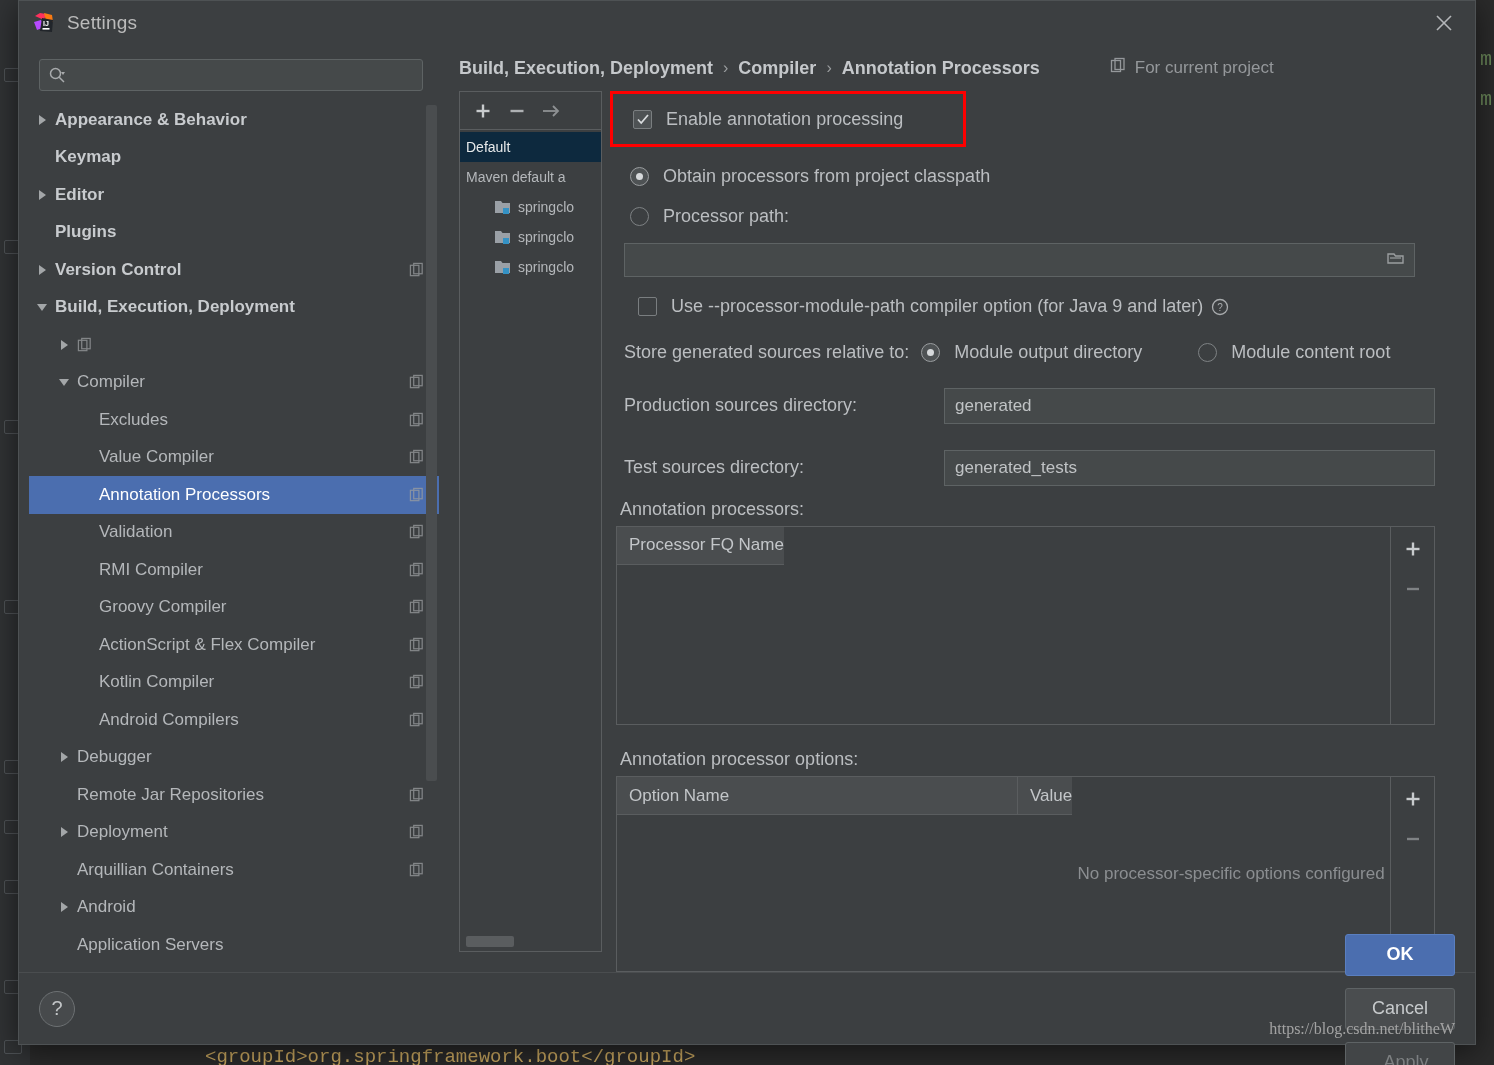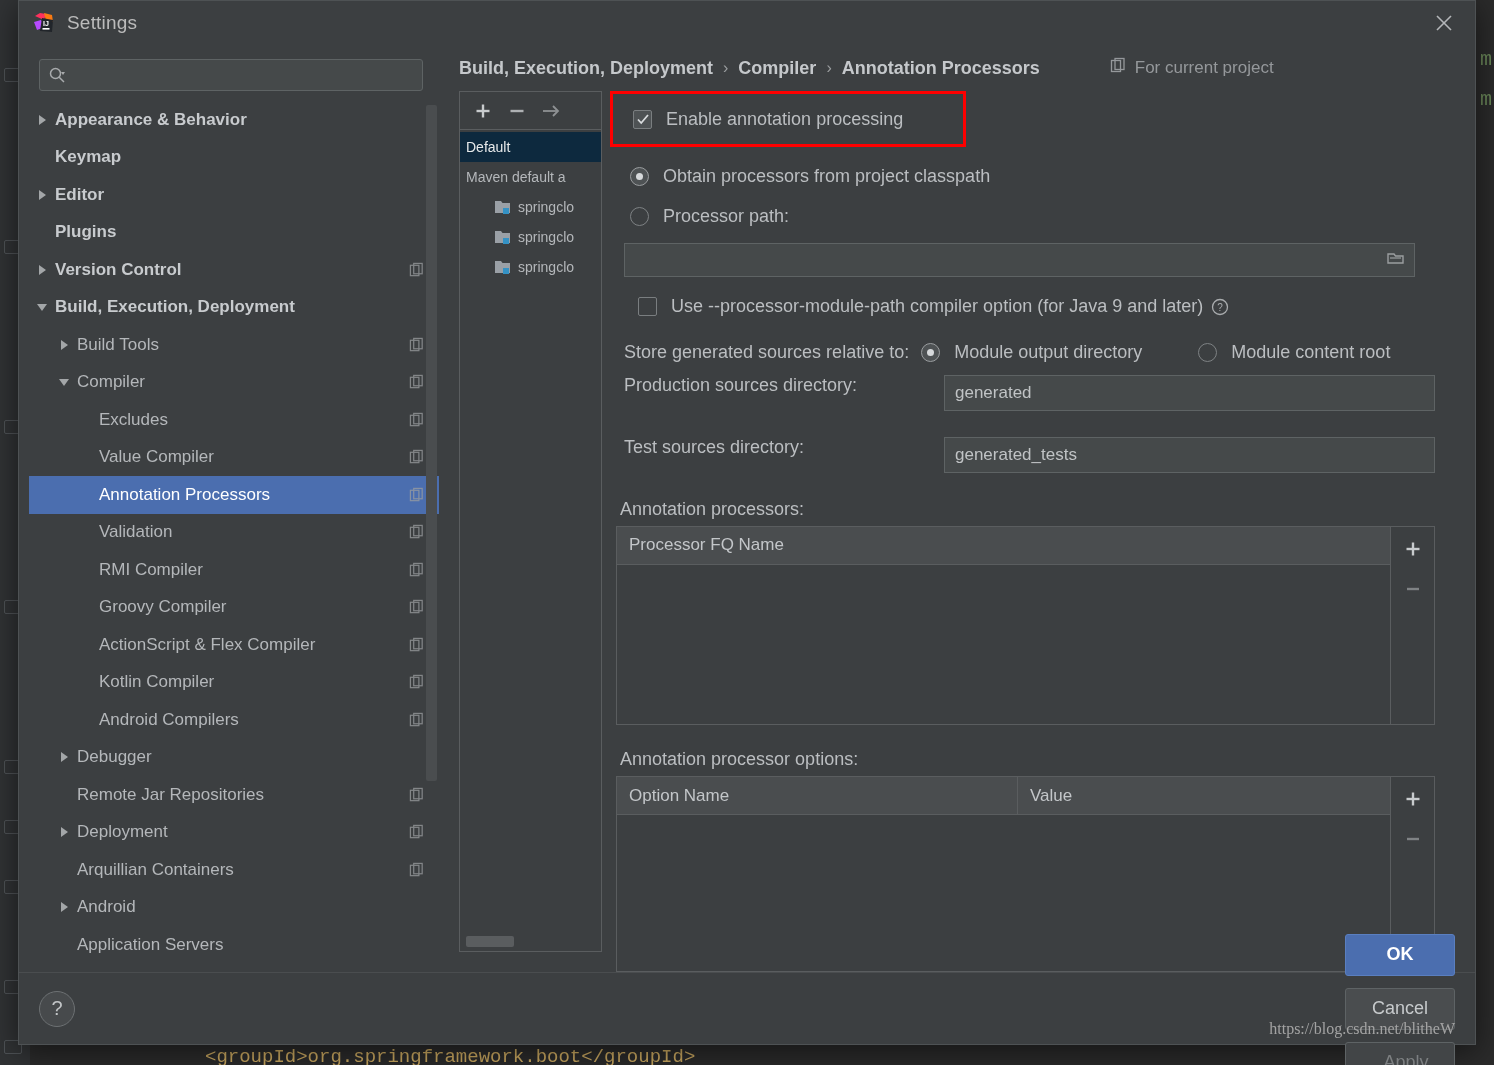--- a/index.html
+++ b/index.html
@@ -229,40 +229,40 @@
     flex: 1; background: transparent; border: none; outline: none;
     color: #bbb; font-size: 16px; font-family: "Liberation Sans", sans-serif;
   }
   #module-path-row { height: 48px; padding-left: 22px; margin-top: 6px; }
   .help-ico { width: 18px; height: 18px; margin-left: 8px; }
 
   #store-row { height: 44px; padding-left: 8px; gap: 0; }
   #store-row .spacer-a { width: 12px; }
   #store-row .spacer-b { width: 56px; }
 
-  .dir-row { height: 62px; display: flex; align-items: flex-start; padding-left: 8px; }
+  .dir-row { height: 62px; display: flex; align-items: center; padding-left: 8px; }
   .dir-row .lbl { width: 320px; flex: none; }
   .dir-input {
     flex: 1; height: 36px; margin-right: 20px;
     background: #45494a; border: 1px solid #5e6364;
     display: flex; align-items: center; padding: 0 10px;
   }
   .dir-input input {
     flex: 1; background: transparent; border: none; outline: none;
     color: #c0c3c5; font-size: 17px; font-family: "Liberation Sans", sans-serif;
   }
 
   .sect-title { font-size: 18px; color: #bbbec1; padding-left: 4px; margin-bottom: 6px; }
 
   .tbl-wrap {
     display: flex;
     border: 1px solid #5a5d5f;
     margin-right: 20px;
   }
-  .tbl { flex: 1; min-width: 0; display: flex; flex-direction: column; background: #3c3f41; }
+  .tbl { flex: 1; min-width: 0; display: flex; flex-direction: row; background: #3c3f41; }
   .tbl-head {
     height: 38px; display: flex; align-items: center;
     background: #4a4d4f;
     border-bottom: 1px solid #5a5d5f;
     font-size: 17px; color: #c3c6c9;
   }
   .th { padding-left: 12px; display: flex; align-items: center; height: 100%; }
   .th.sep { border-left: 1px solid #5a5d5f; }
   .tbl-body {
     flex: 1; display: flex; align-items: center; justify-content: center;
@@ -422,21 +422,20 @@
               </span>
               <span class="tree-label">Build, Execution, Deployment</span>
             </div>
             <div class="tree-row">
               <span style="flex: 0 0 22px;"></span>
               <span class="tw">
                 <svg width="12" height="12" viewBox="0 0 12 12">
                   <polygon points="3,1 10,6 3,11" fill="#a3a6a8"></polygon>
                 </svg>
               </span>
-              <span class="tree-label">Build Tools</span>
               <span class="copy-ico"><svg width="16" height="16" viewBox="0 0 17 17">
                   <rect x="1.5" y="3.5" width="9" height="11" fill="none" stroke="#9b9ea0" stroke-width="1.3"></rect>
                   <rect x="5" y="1.5" width="9" height="11" fill="none" stroke="#9b9ea0" stroke-width="1.3"></rect>
                 </svg></span>
             </div>
             <div class="tree-row">
               <span style="flex: 0 0 22px;"></span>
               <span class="tw">
                 <svg width="12" height="12" viewBox="0 0 12 12">
                   <polygon points="1,3 11,3 6,10" fill="#a3a6a8"></polygon>
@@ -758,20 +757,21 @@
             </div>
           </div>
 
           <div class="sect-title" style="margin-top:24px">Annotation processor options:</div>
           <div class="tbl-wrap" id="t2">
             <div class="tbl">
               <div class="tbl-head">
                 <span class="th" style="width:400px">Option Name</span>
                 <span class="th sep" style="flex:1">Value</span>
               </div>
+              <div class="tbl-body">No processor-specific options configured</div>
             </div>
             <div class="tbl-side">
               <span class="side-btn">
                 <svg width="20" height="20" viewBox="0 0 20 20">
                   <line x1="10" y1="3.5" x2="10" y2="16.5" stroke="#c8cbcd" stroke-width="2.4"></line>
                   <line x1="3.5" y1="10" x2="16.5" y2="10" stroke="#c8cbcd" stroke-width="2.4"></line>
                 </svg>
               </span>
               <span class="side-btn">
                 <svg width="20" height="20" viewBox="0 0 20 20">

